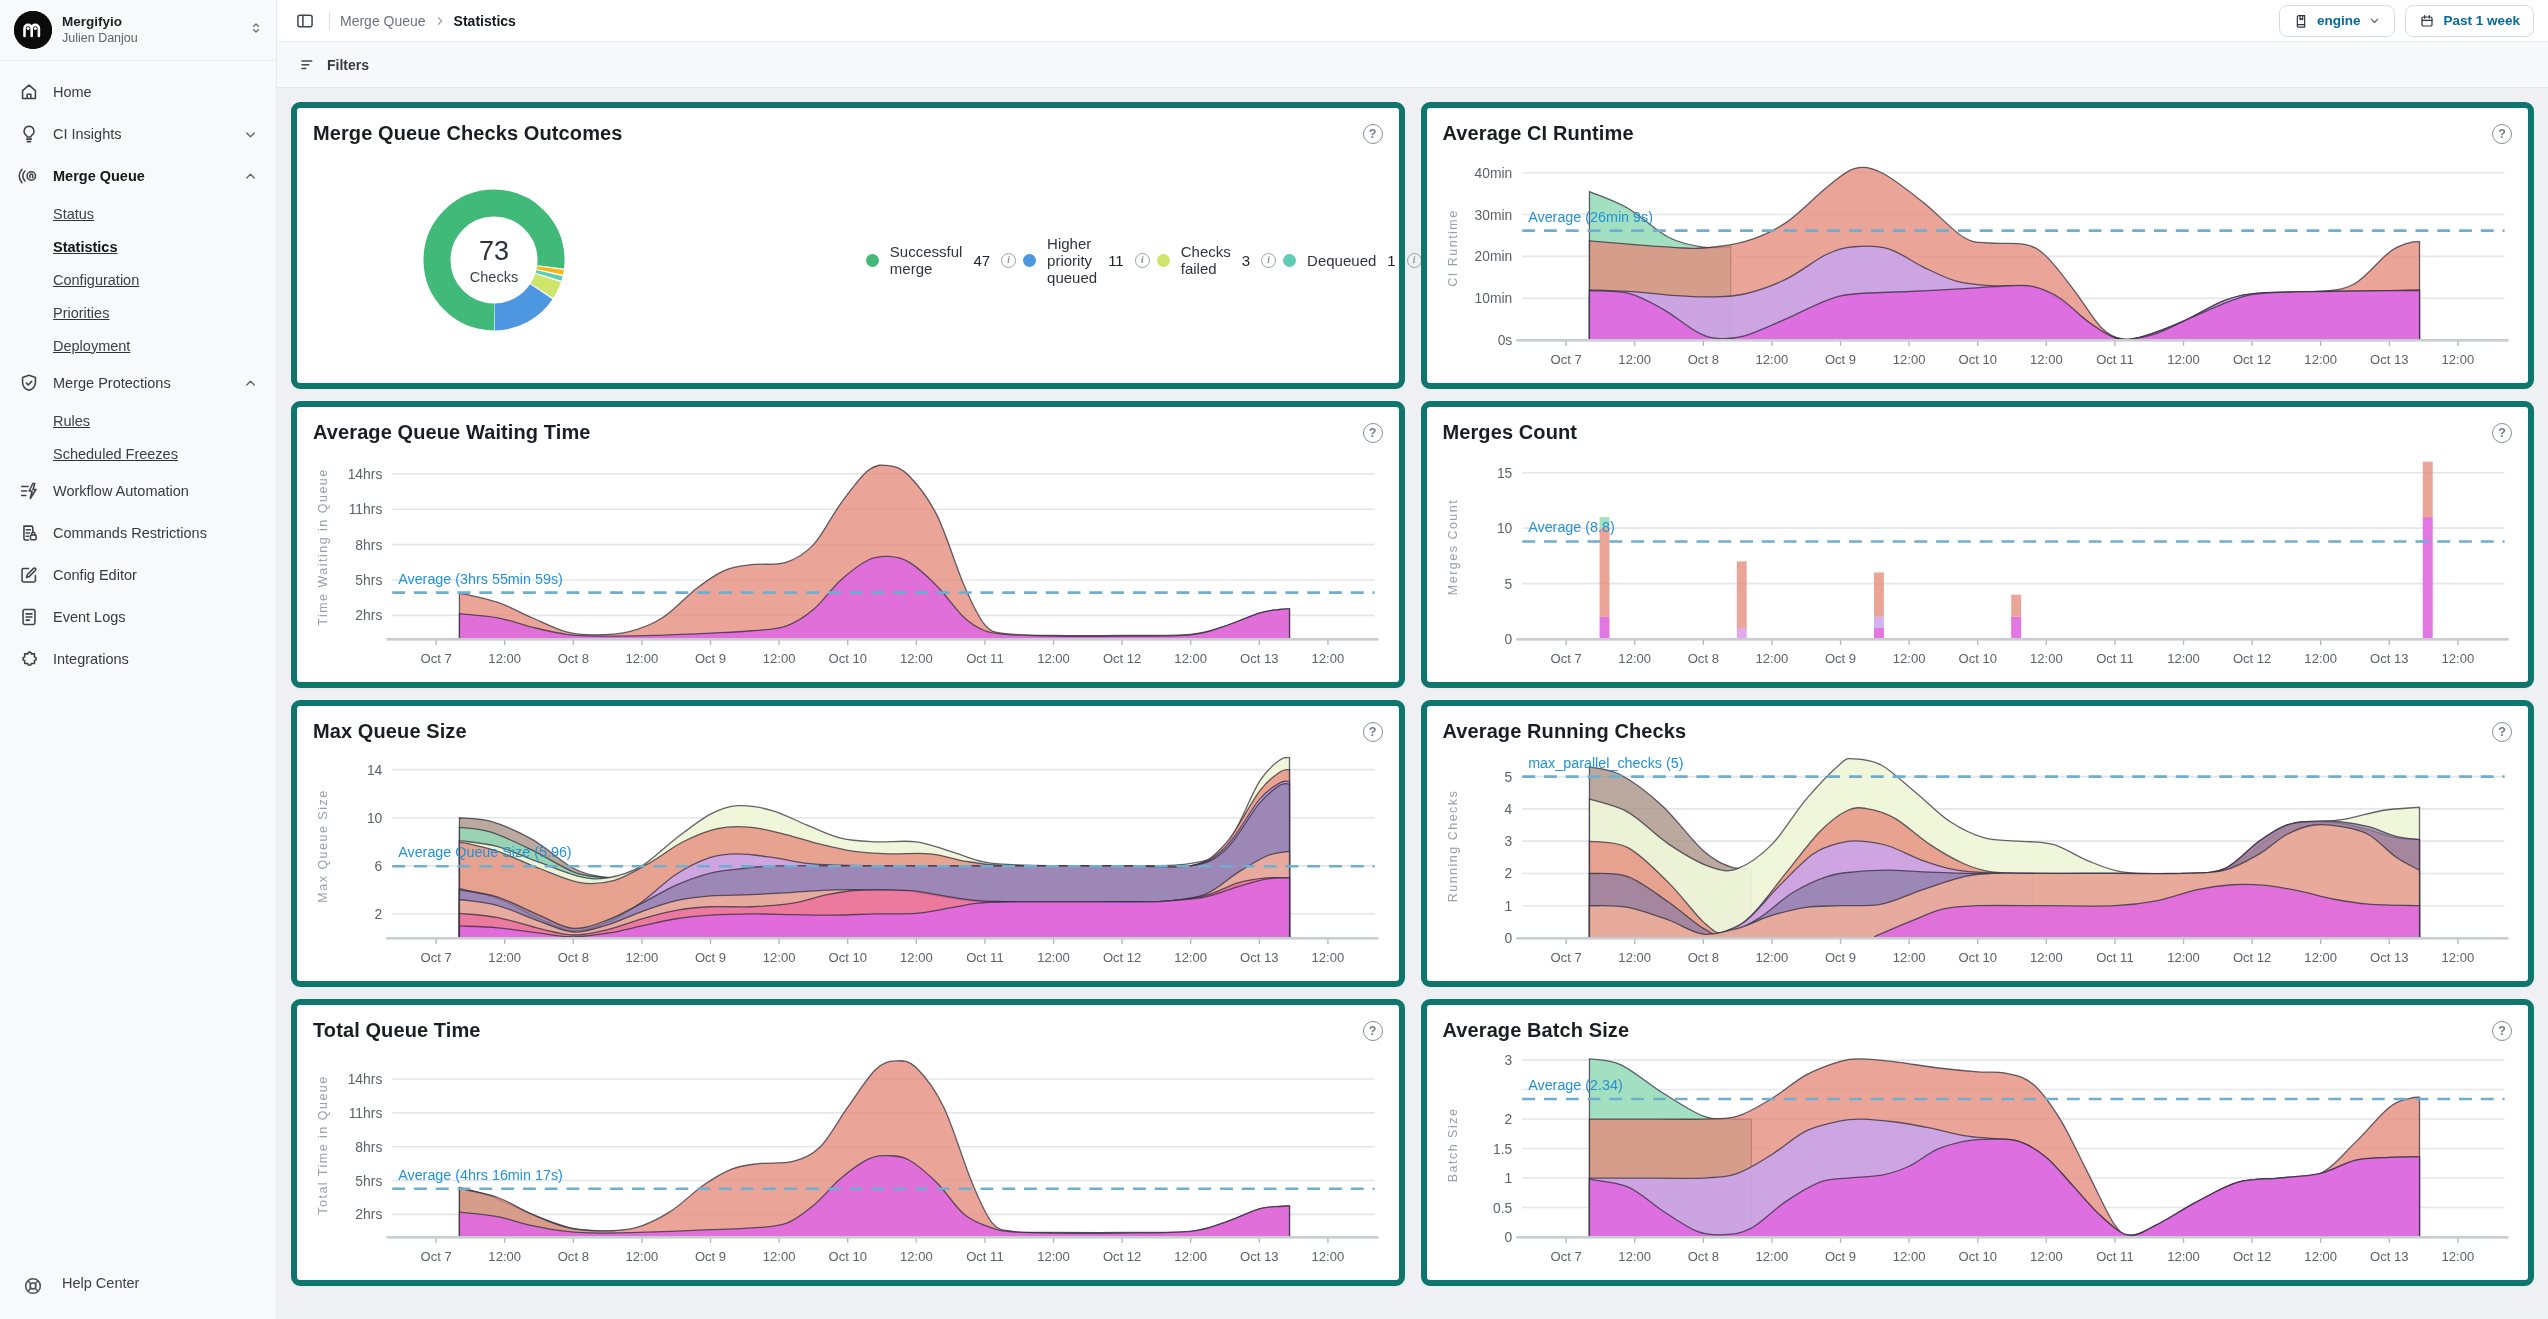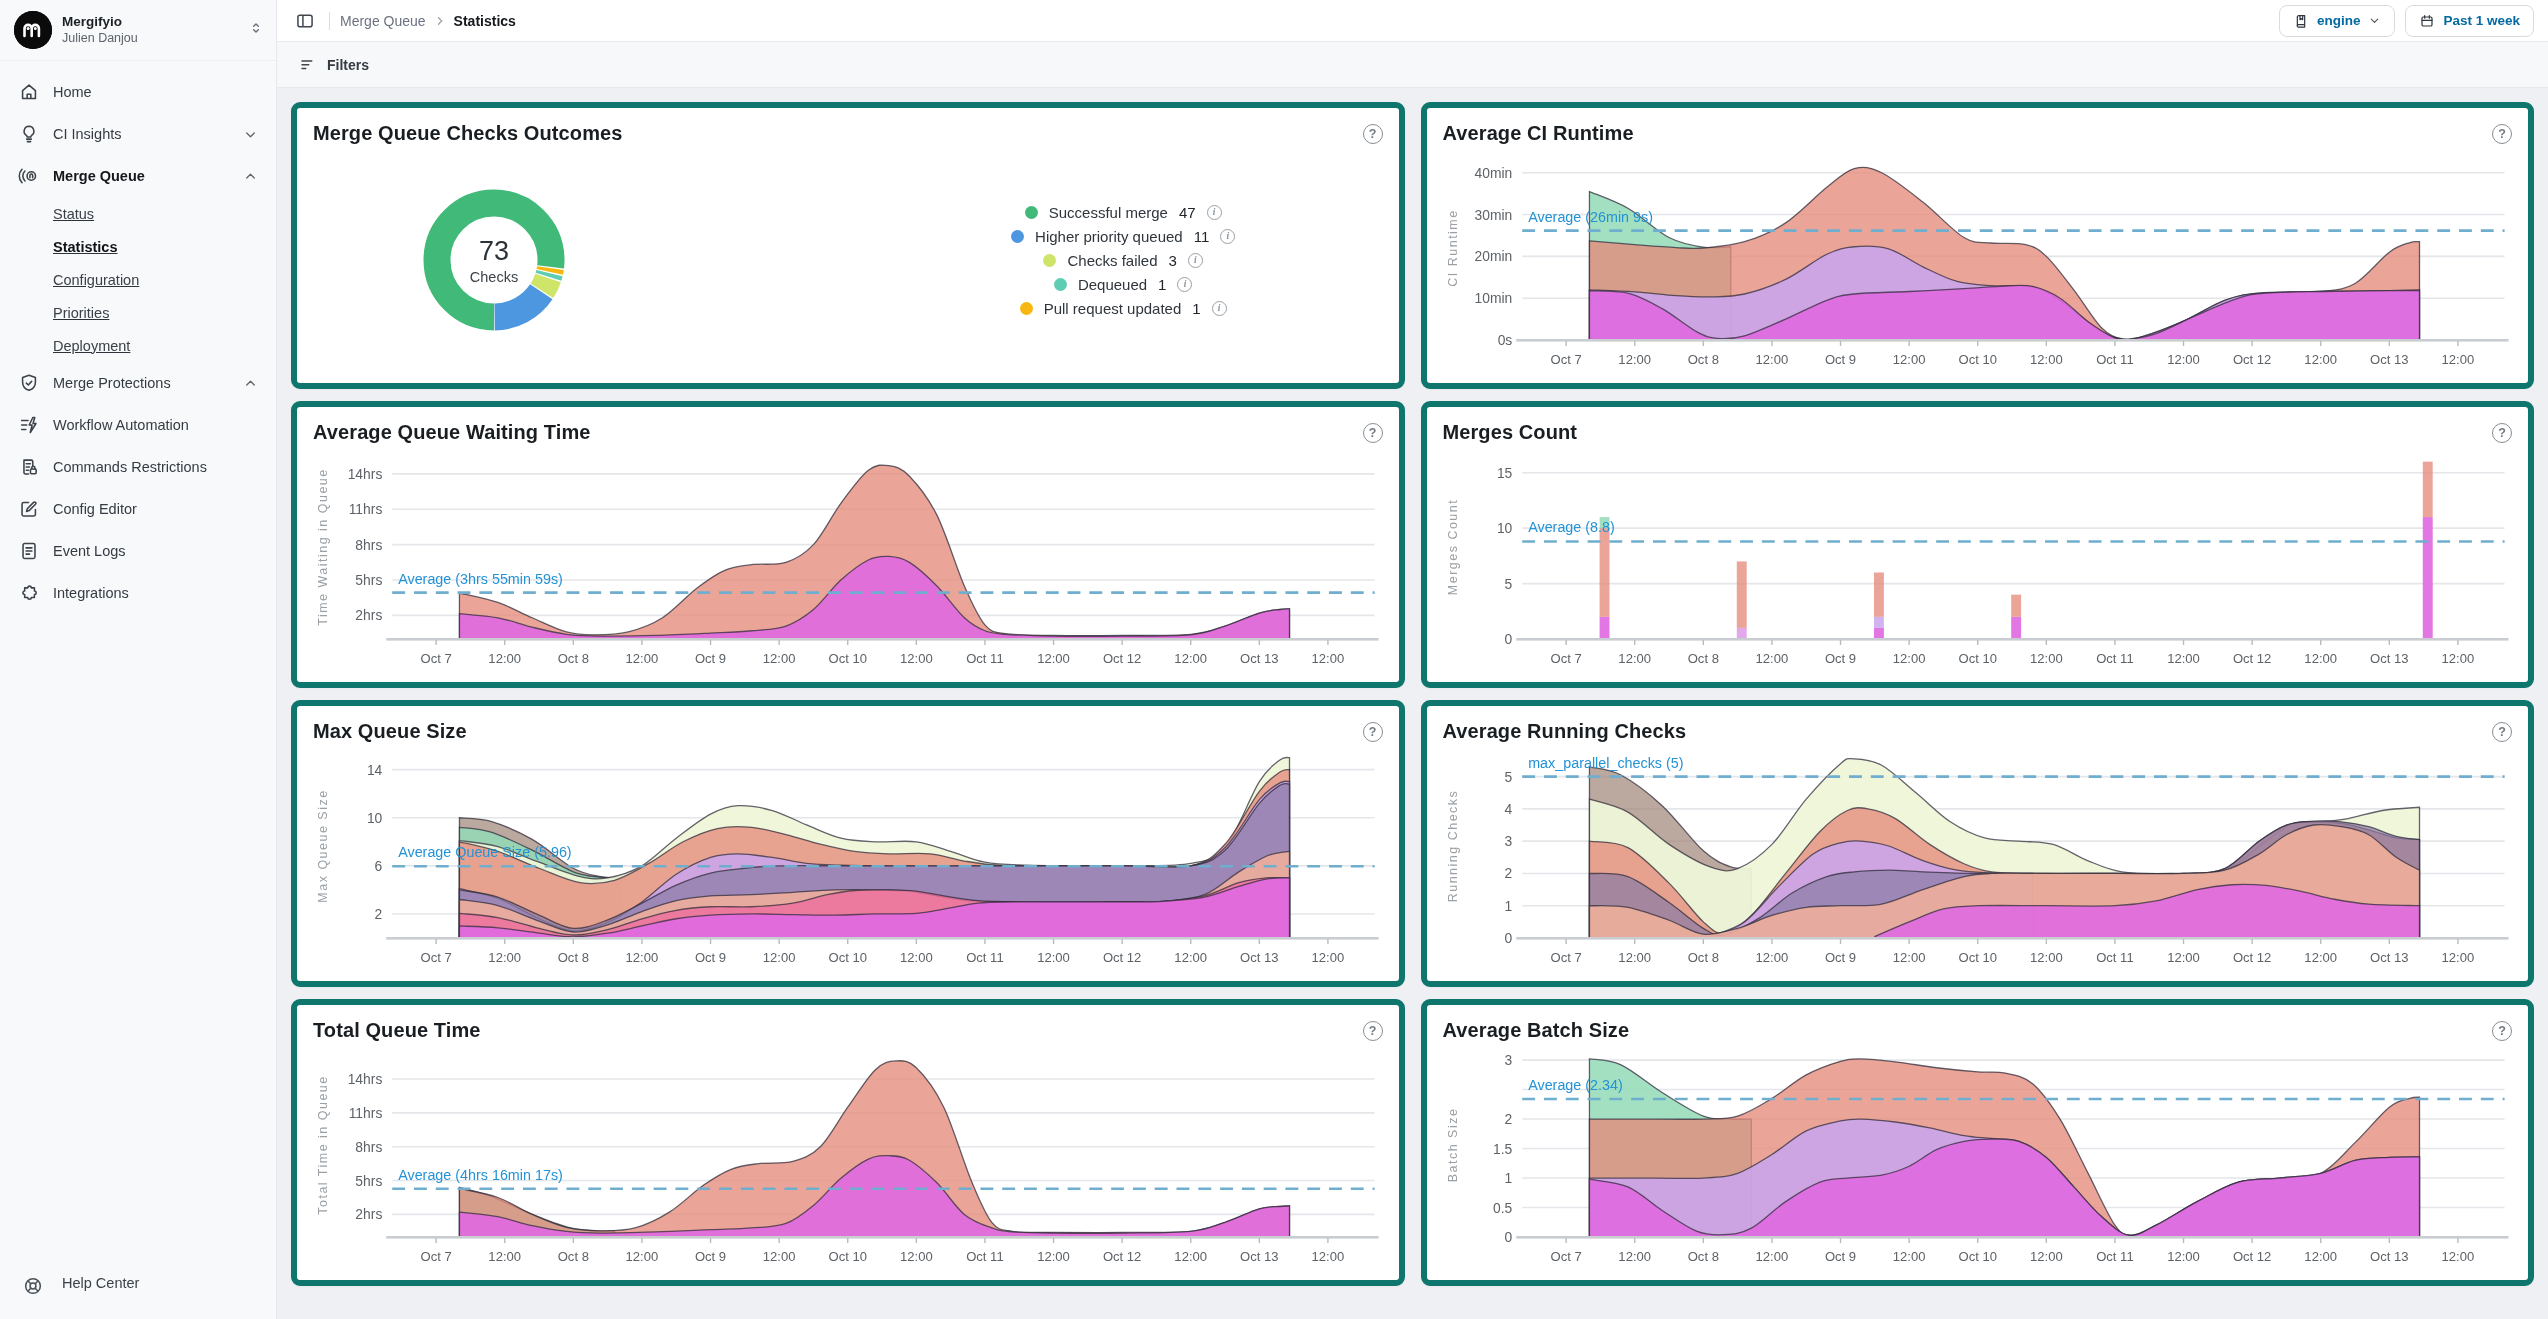--- a/index.html
+++ b/index.html
@@ -65,21 +65,21 @@
            cursor:pointer; flex:none; margin-top:2px; }
   .card-body { flex:1; display:flex; align-items:center; min-height:0; }
 
   
   .outcomes-body { display:flex; width:100%; align-items:center; }
   .donut-wrap { position:relative; width:170px; height:170px; margin-left:96px; flex:none; }
   .donut-center { position:absolute; inset:0; display:flex; flex-direction:column; align-items:center;
                   justify-content:center; gap:2px; }
   .donut-total { font-size:27px; color:#2b3238; }
   .donut-unit { font-size:14.5px; color:#3c434a; }
-  .legend { margin-left:auto; width:47%; margin-right:8px; display:flex; flex-direction:column; gap:7px;align-items:center; }
+  .legend { margin-left:auto; width:47%; margin-right:14px; display:flex; gap:7px; }
   .legend-row { display:flex; align-items:center; gap:11px; font-size:15px; color:#2e353c; }
   .legend-dot { width:13px; height:13px; border-radius:50%; flex:none; }
   .legend-label { flex:1; }
   .legend-value { color:#21262c; }
   .legend-info { width:15px; height:15px; border:1.4px solid #9aa1a8; border-radius:50%; color:#8b9299;
                  font-size:9.5px; display:flex; align-items:center; justify-content:center; cursor:pointer;
                  font-weight:700; font-family:"Liberation Serif", serif; font-style:italic; }
 
   .chart-box { width:100%; height:232px; }
   svg text { font-family:"Liberation Sans", sans-serif; }
@@ -157,20 +157,24 @@
             <svg width="22" height="22" viewBox="0 0 24 24" fill="none" stroke="currentColor" stroke-width="1.7" stroke-linecap="round" stroke-linejoin="round">
               <path d="M12 3.5 l7 2.4 v5.2 c0 4.4-2.9 7.4-7 8.9 -4.1-1.5-7-4.5-7-8.9 V5.9 Z M9.1 12.1 l2.1 2.1 3.7-4"></path>
             </svg>
           </span>
           <span class="ni-label">Merge Protections</span>
           <span class="ni-chev">
             <svg width="15" height="15" viewBox="0 0 24 24" fill="none" stroke="currentColor" stroke-width="2.1" stroke-linecap="round" stroke-linejoin="round">
               <path d="M6 14.5 l6-6 6 6"></path>
             </svg>
           </span>
+        </div>
+        <div class="nav-sub">
+          <div class="nav-item">Rules</div>
+          <div class="nav-item">Scheduled Freezes</div>
         </div>
         <div class="nav-item">
           <span class="ni-icon">
             <svg width="22" height="22" viewBox="0 0 24 24" fill="none" stroke="currentColor" stroke-width="1.7" stroke-linecap="round" stroke-linejoin="round">
               <path d="M4 7 h7 M4 12 h5.5 M4 17 h4.5 M16.2 3.8 l-4 8.2 h3.2 l-2 8.2 6.2-9.8 h-3.2 l1.9-6.6 Z"></path>
             </svg>
           </span>
           <span class="ni-label">Workflow Automation</span>
         </div>
         <div class="nav-item">

